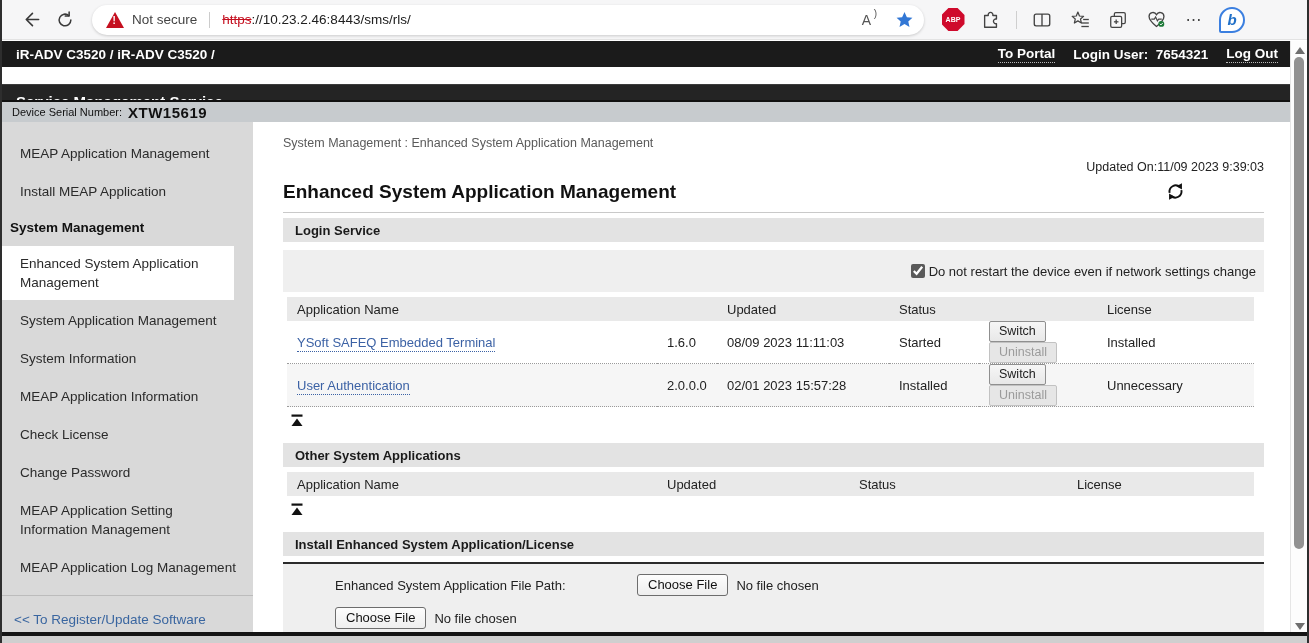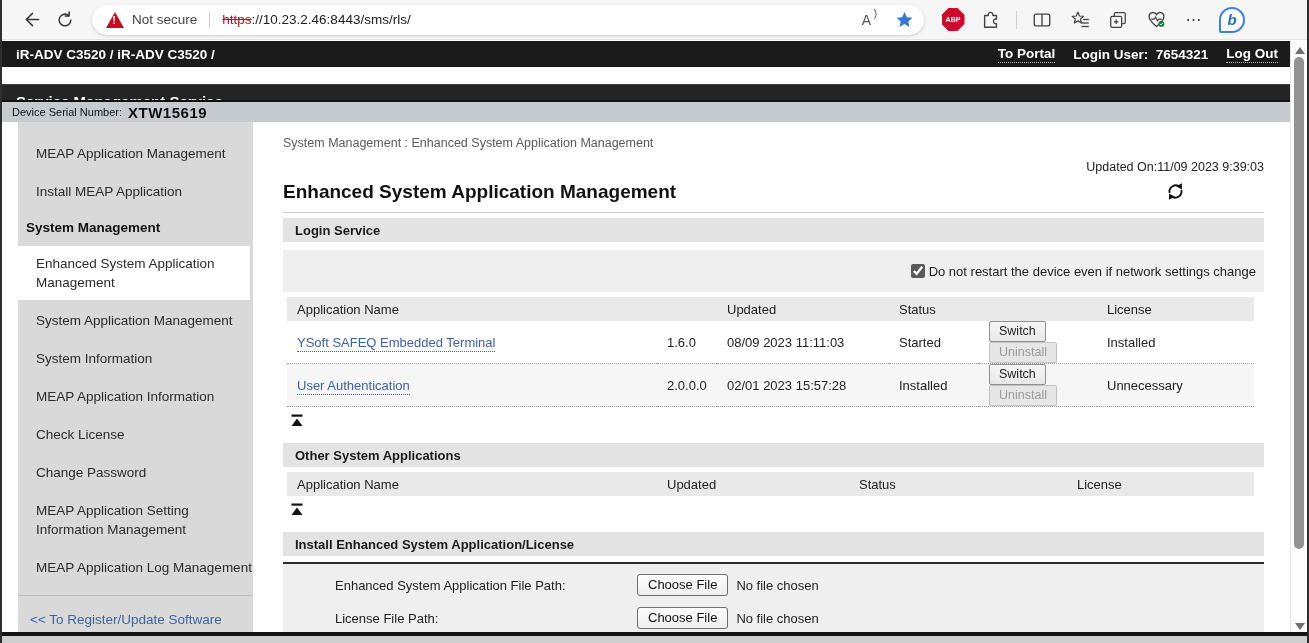--- a/index.html
+++ b/index.html
@@ -60,21 +60,21 @@
     padding:0 14px; font-size:15px; font-weight:bold;
   }
   .serialbar {
     position:absolute; top:100px; left:0; width:1290px; height:22px; background:#c7cbce;
     border-top:2px solid #101010; display:flex; align-items:center; padding:0 10px; color:#111;
   }
   .serial-label { font-size:11px; margin-right:6px; }
   .serial-value { font-size:15px; font-weight:bold; letter-spacing:0.5px; }
   
   .sidebar {
-    position:absolute; top:122px; left:16px; width:280px; height:514px; background:#d9d9d9;
+    position:absolute; top:122px; left:0; width:280px; height:514px; background:#d9d9d9;
     border-right:1px solid #adadad; padding-top:14px; font-size:13.5px; color:#2b2b2b;
   }
   .side-item { padding:8px 8px 8px 18px; margin-bottom:3px; cursor:pointer; line-height:19px; }
   .side-head { padding:8px 8px 8px 8px; margin-bottom:3px; font-weight:bold; color:#111; }
   .side-item.selected { background:#fff; }
   .side-sep { border-top:1px solid #bcbcbc; margin:10px 0 12px 0; }
   .side-link { color:#3a66a0; padding:4px 8px 4px 12px; cursor:pointer; }
   
   .content { position:absolute; top:122px; left:251px; width:1041px; height:521px; background:#fff; padding:14px 30px 0 30px; overflow:hidden; }
   .breadcrumb { font-size:12.5px; color:#5a5a5a; }
@@ -341,21 +341,20 @@
     
     <div class="section-bar sec-gap">Install Enhanced System Application/License</div>
 
     <div class="form-area">
       <div class="form-row">
         <span class="form-label">Enhanced System Application File Path:</span>
         <button class="choose-btn">Choose File</button>
         <span class="file-status">No file chosen</span>
       </div>
       <div class="form-row">
-        <span class="form-label">License File Path:</span>
         <button class="choose-btn">Choose File</button>
         <span class="file-status">No file chosen</span>
       </div>
 
     </div>
   </div>
 
   <div class="rail">
     <div class="rail-up"></div>
     <div class="rail-thumb"></div>

